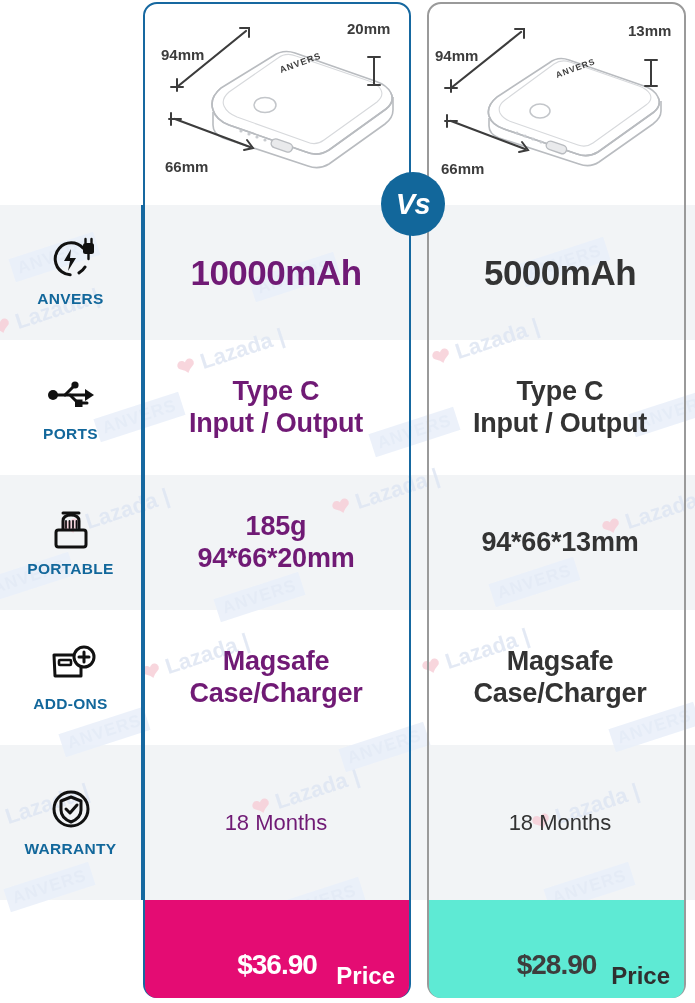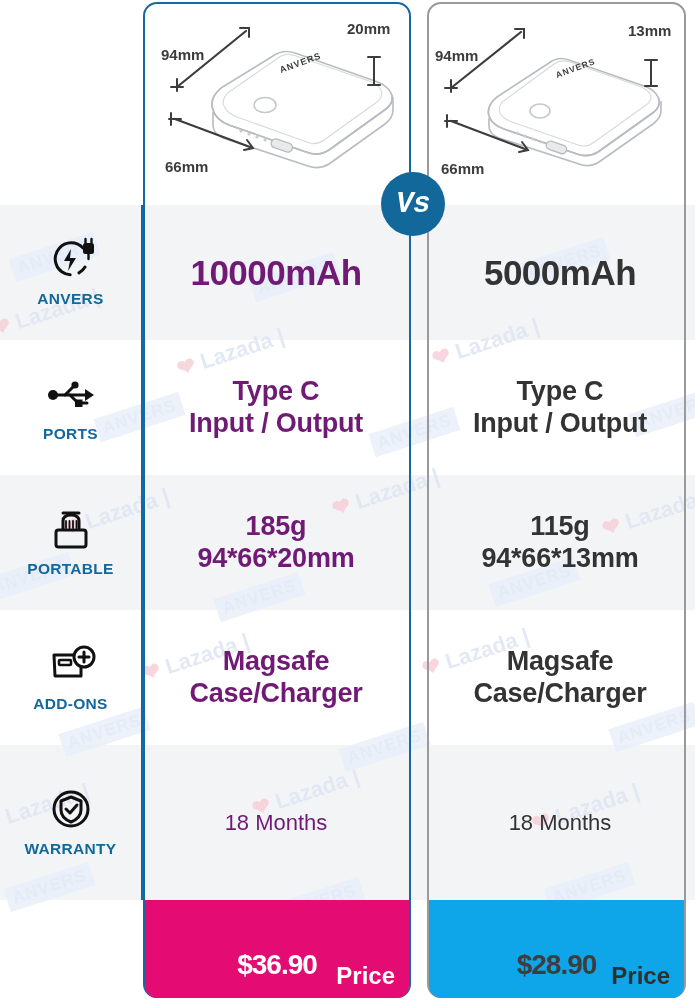--- a/index.html
+++ b/index.html
@@ -40,21 +40,21 @@
 
   
   .divider { position:absolute; left:141px; top:205px; width:3px; height:695px;
              background:#1668a0; z-index:7; }
 
   
   .vs { position:absolute; left:381px; top:172px; width:64px; height:64px;
         border-radius:50%; background:#12679b; z-index:20;
         display:flex; align-items:center; justify-content:center;
         color:#fff; font-size:29px; font-weight:700; font-style:italic;
-        letter-spacing:-.5px;font-family:Liberation Mono, monospace; }
+        letter-spacing:-.5px; }
 
   
   .hero { position:absolute; top:0; height:205px; z-index:5; }
   .hero.l { left:143px; width:268px; }
   .hero.r { left:427px; width:259px; }
   .hero svg { width:100%; height:100%; display:block; }
   .dim-txt { font-family:"Liberation Sans", sans-serif; font-weight:700;
              fill:#3c3c3c; }
 
   
@@ -83,21 +83,21 @@
   .v-med   { font-size:27px; font-weight:700; letter-spacing:-.2px; }
   .v-w     { font-size:22px; font-weight:400; }
   .dark    { color:#1f1f1f; }
   .dark2   { color:#3a3a3a; }
 
   
   .price-left { position:absolute; left:145px; top:900px; width:264px; height:98px;
                 background:#e40c73; border-radius:0 0 12px 12px; z-index:9;
                 display:flex; align-items:center; justify-content:center; }
   .price-right{ position:absolute; left:429px; top:900px; width:255px; height:98px;
-                background:#0ea5e9; border-radius:0 0 12px 12px; z-index:9;
+                background:#5eead4; border-radius:0 0 12px 12px; z-index:9;
                 display:flex; align-items:center; justify-content:center; }
   .price-amt { font-size:28px; font-weight:700; letter-spacing:-1px;margin-top:32px; }
   .price-left  .price-amt { color:#ffffff; }
   .price-right .price-amt { color:#3d3d3d; }
   .price-tag { position:absolute; right:14px; bottom:8px;
                font-size:24px; font-weight:700; }
   .price-left  .price-tag { color:#ffffff; }
   .price-right .price-tag { color:#2f2f2f; }
 </style>
 </head>
@@ -306,21 +306,20 @@
       <span class="lbl">PORTABLE</span>
     </div>
     <div class="cell-val left">
       <div>
         <div class="v-med">185g</div>
         <div class="v-med">94*66*20mm</div>
       </div>
     </div>
     <div class="cell-val right dark2">
       <div>
-        <div class="v-med">115g</div>
         <div class="v-med">94*66*13mm</div>
       </div>
     </div>
   </div>
 
   <div class="row r4">
     <div class="cell-icon">
       <span class="glyph">
         <svg viewBox="0 0 56 46" xmlns="http://www.w3.org/2000/svg">
           <path d="M11 13 L38 13 L38 34 L12 34 Z" fill="none" stroke="#111" stroke-width="3" stroke-linejoin="round"></path>

